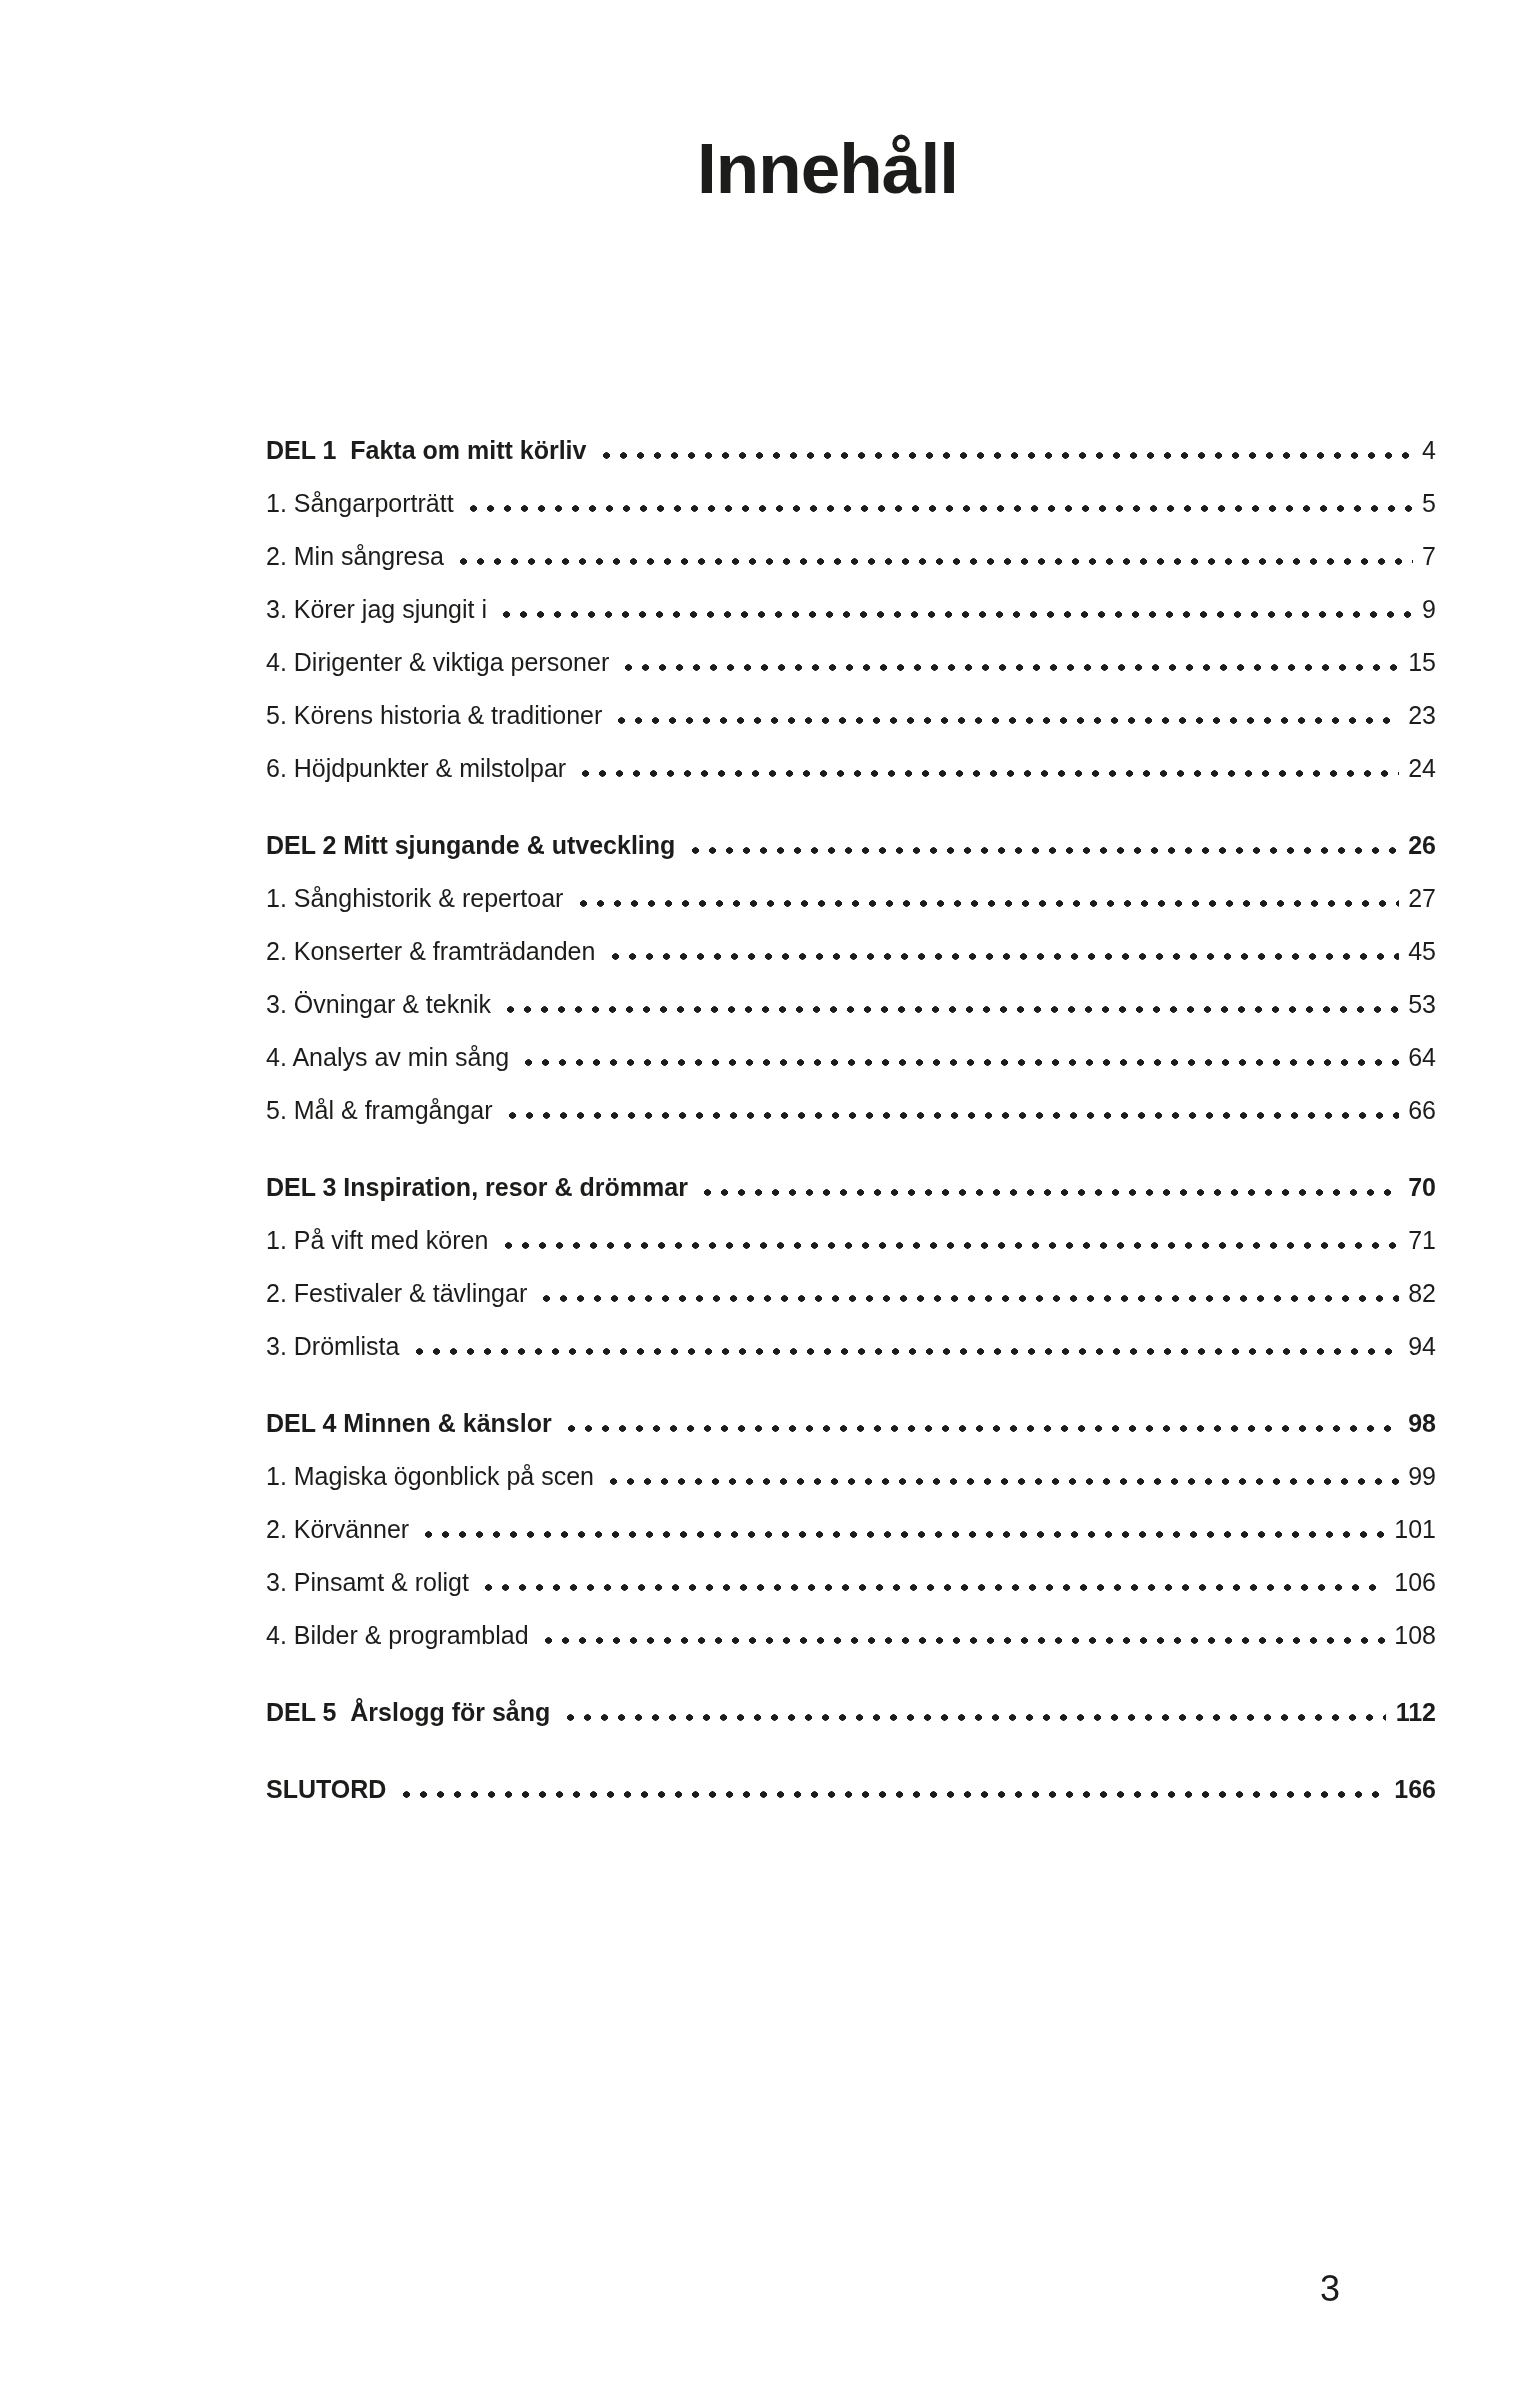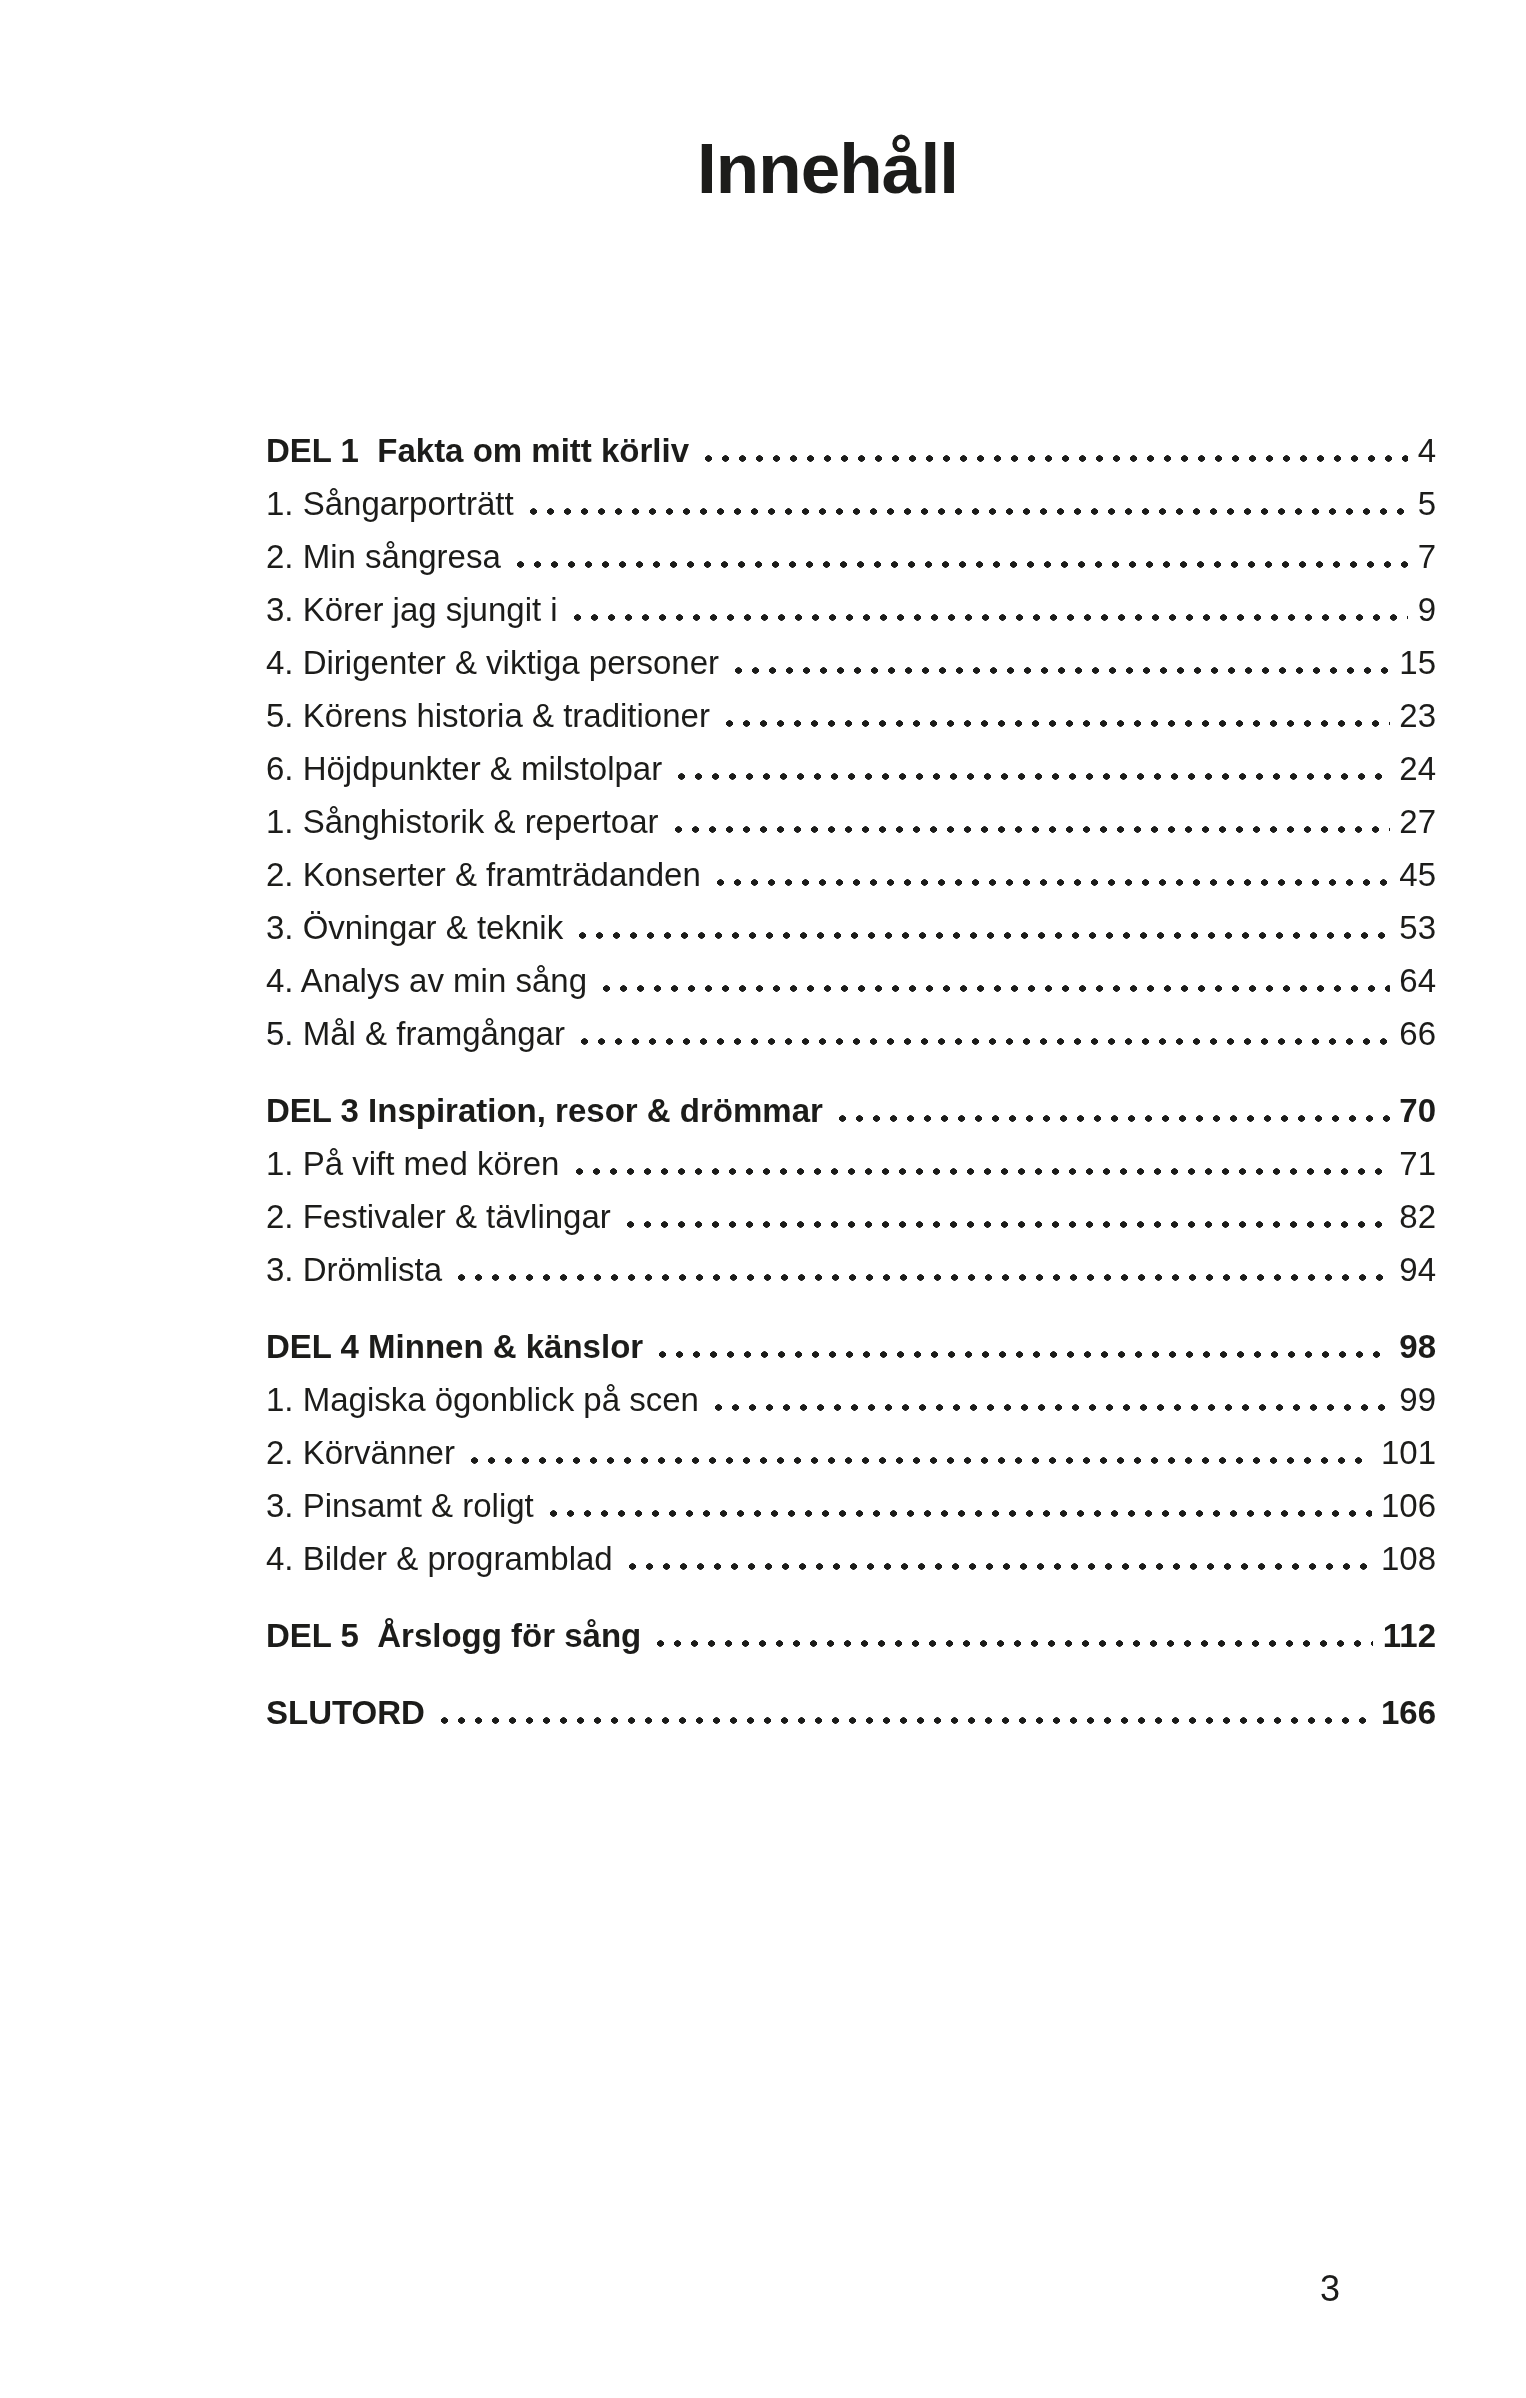--- a/index.html
+++ b/index.html
@@ -32,21 +32,21 @@
   }
   .toc {
     display: block;
   }
   .toc-section {
     display: block;
   }
   .row {
     display: flex;
     align-items: baseline;
-    font-size: 33px;
+    font-size: 25px;
     line-height: 53px;
     font-weight: 400;
   }
   .row.header {
     font-weight: 700;
     margin-top: 24px;
   }
   .toc-section:first-child .row.header {
     margin-top: 0;
   }
@@ -126,20 +126,25 @@
     <span class="pagenum">23</span>
   </div>
 
   <div class="row">
     <span class="label">6. Höjdpunkter &amp; milstolpar</span>
     <span class="leader"></span>
     <span class="pagenum">24</span>
   </div>
 </section>
       <section class="toc-section">
+  <div class="row header">
+    <span class="label">DEL 2 Mitt sjungande &amp; utveckling</span>
+    <span class="leader"></span>
+    <span class="pagenum">26</span>
+  </div>
 
   <div class="row">
     <span class="label">1. Sånghistorik &amp; repertoar</span>
     <span class="leader"></span>
     <span class="pagenum">27</span>
   </div>
 
   <div class="row">
     <span class="label">2. Konserter &amp; framträdanden</span>
     <span class="leader"></span>

